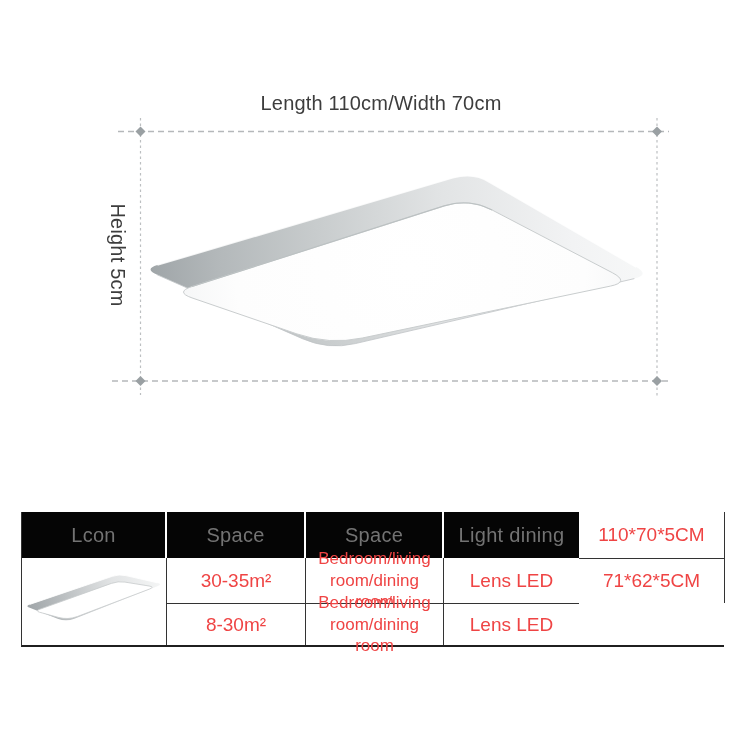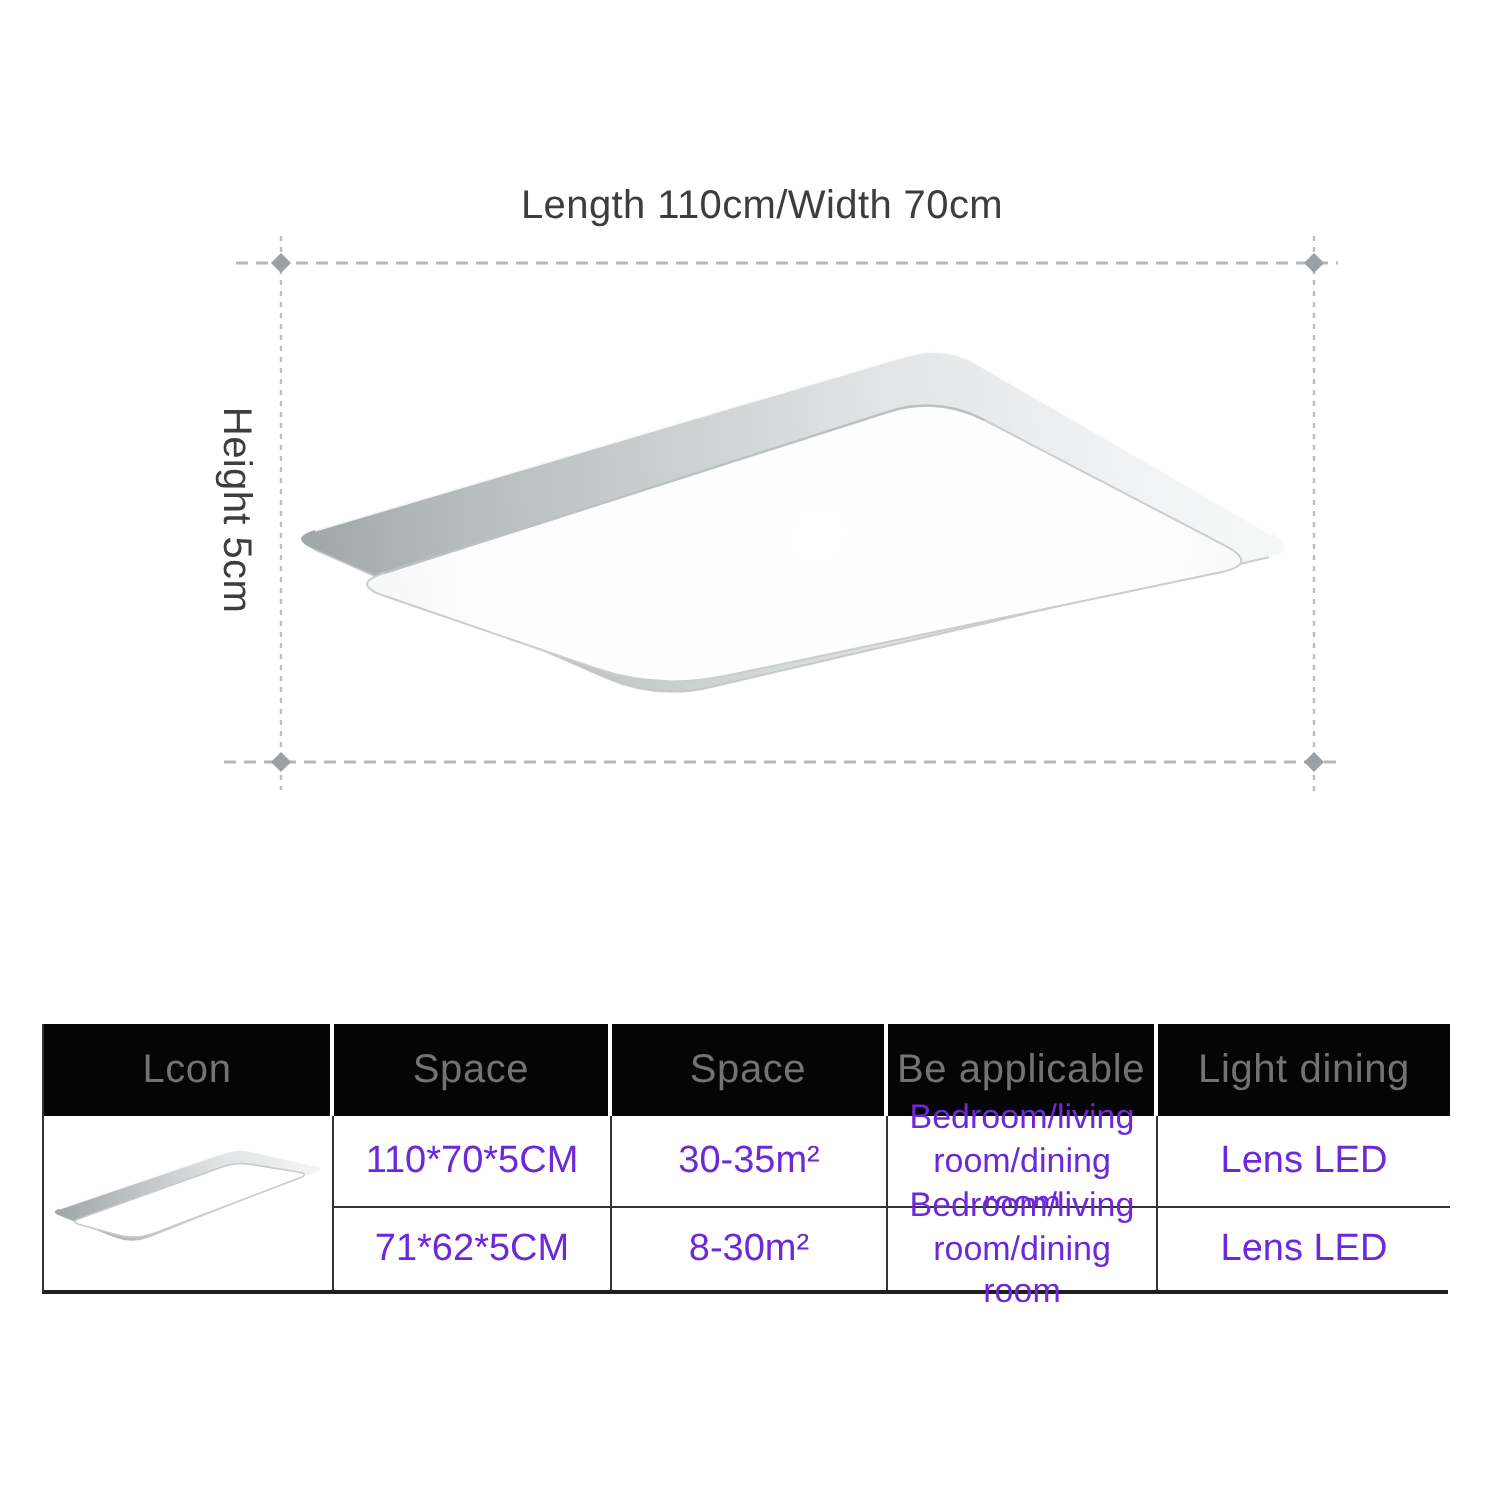--- a/index.html
+++ b/index.html
@@ -15,21 +15,21 @@
   #spec-table{position:absolute;left:21px;top:512px;width:703px;
               display:grid;
               grid-template-columns:145px 139px 138px 135px 146px;
               grid-template-rows:46px 45px 42px;
               border-left:1.5px solid #333;
               border-bottom:2.5px solid #1f1f1f;
               box-sizing:border-box;}
   .hcell{background:#050505;color:#737373;display:flex;align-items:center;justify-content:center;
          font-size:20px;letter-spacing:.3px;}
   .hcell:not(.last){border-right:2px solid #ffffff;}
-  .bcell{display:flex;align-items:center;justify-content:center;color:#6d28d9;
+  .bcell{display:flex;align-items:center;justify-content:center;color:#ef4444;
          background:#fff;box-sizing:border-box;}
   .sep-r{border-right:1.5px solid #333;}
   .sep-t{border-top:1.5px solid #333;}
   .icon-cell{grid-column:1;grid-row:2/4;display:flex;align-items:center;justify-content:center;}
   .cell-size,.cell-space{font-size:19px;}
   .cell-app{font-size:17px;line-height:1.28;text-align:center;padding:0 3px;}
   .cell-light{font-size:19px;}
 </style>
 </head>
 <body>
@@ -83,21 +83,20 @@
     </g>
   </svg>
 
   <div id="length-label" class="dim-label">Length 110cm/Width 70cm</div>
   <div id="height-label" class="dim-label">Height 5cm</div>
 
   <div id="spec-table">
     <div class="hcell">Lcon</div>
     <div class="hcell">Space</div>
     <div class="hcell">Space</div>
-    <div class="hcell">Be applicable</div>
     <div class="hcell last">Light dining</div>
 
     <div class="bcell icon-cell sep-r">
       <svg width="143" height="87" viewBox="21 558 143 87">
         <path d="M27.7,604.4 L110.4,576.3 Q117,574 123.8,575.6 L155.1,582.7 Q161,584 155.4,586.2
                  L72.4,618.7 Q64,622 55.6,618.7 L27.7,607.8 Q23,606 27.7,604.4 Z" fill="url(#thumbGrad)"></path>
         <path d="M37.7,609.3 L109.4,583.4 Q116,581 122.9,582.1 L147.1,586.0 Q153,587 147.4,589.1
                  L75.4,616.5 Q66,620 56.4,617.4 L37.8,612.3 Q33,611 37.7,609.3 Z" fill="#ffffff" stroke="#c6cacc" stroke-width="0.8"></path>
         <path d="M27.7,604.4 L110.4,576.3 Q117,574 123.8,575.6 L155.1,582.7" stroke="#ffffff" stroke-width="1" fill="none" opacity="0.85"></path>
       </svg>

